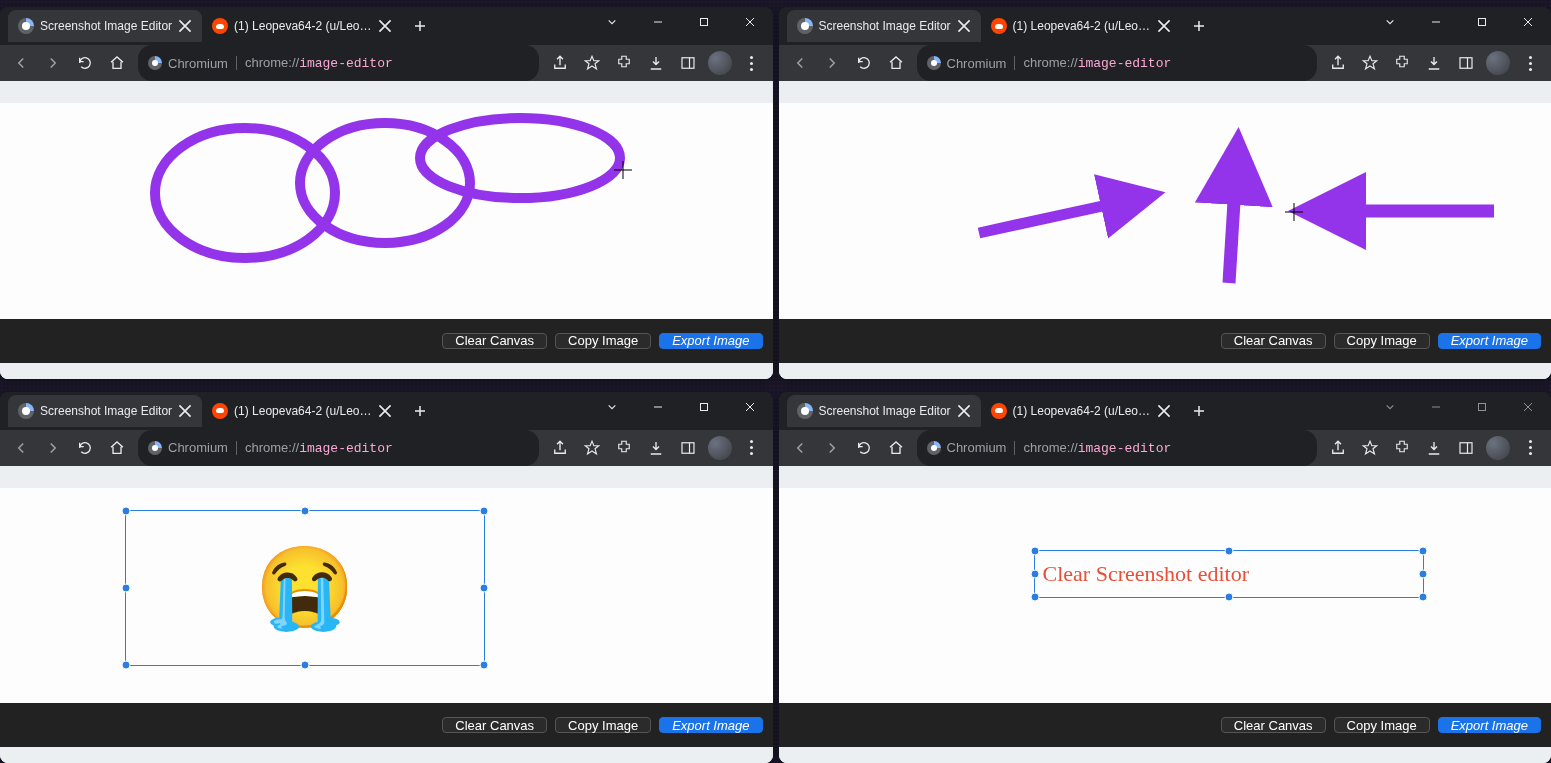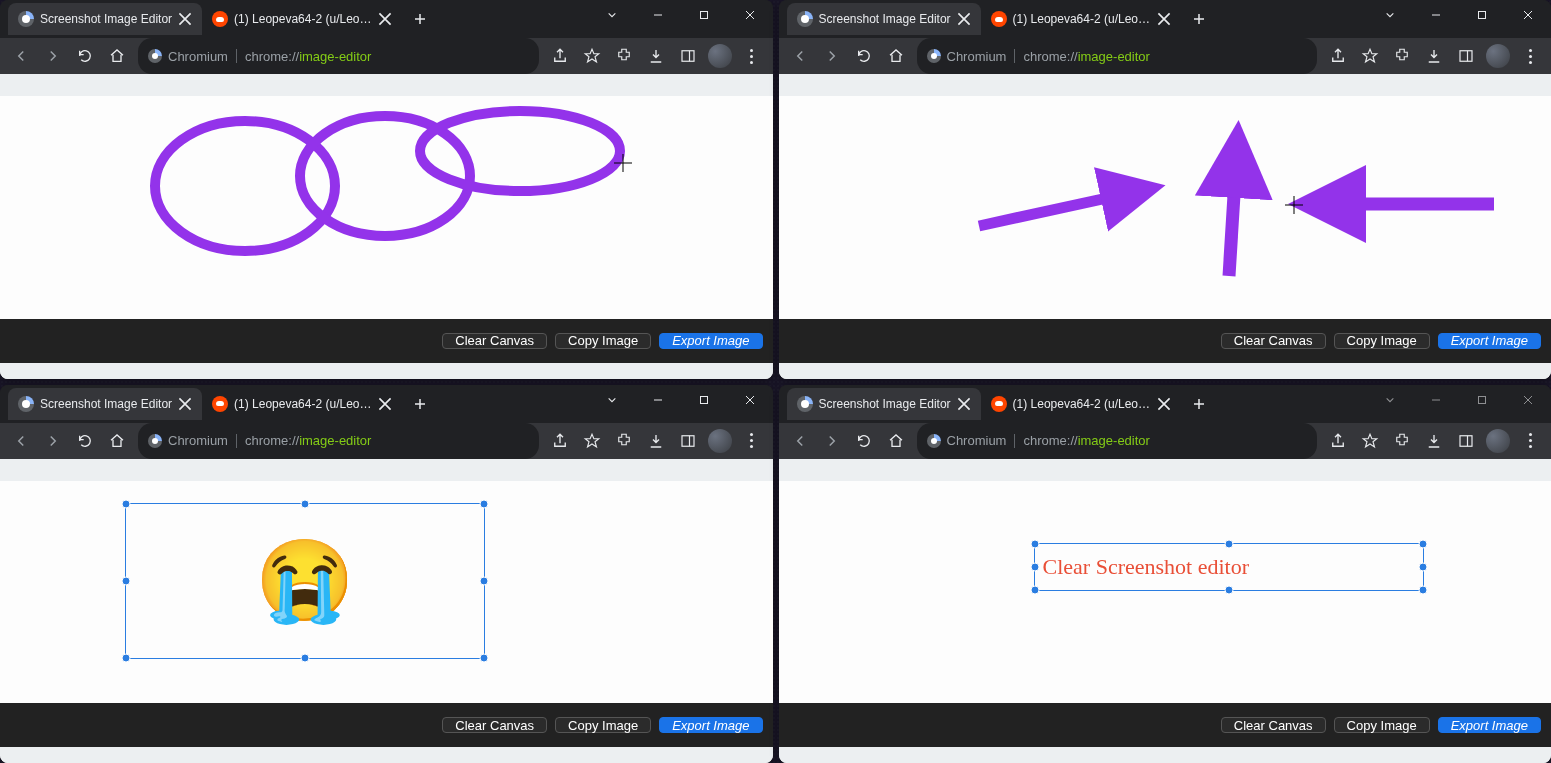--- a/index.html
+++ b/index.html
@@ -3,41 +3,41 @@
 <meta charset="utf-8">
 <style>
   * { box-sizing: border-box; margin: 0; padding: 0; }
   html, body { width: 1551px; height: 763px; font-family: "Segoe UI", Arial, sans-serif; overflow: hidden; }
   body {
     background: #1a1628;
     background-image: radial-gradient(rgba(255,255,255,0.02) 1px, transparent 1px);
     background-size: 4px 4px;
   }
   .grid { display: grid; grid-template-columns: 1fr 1fr; grid-template-rows: 1fr 1fr; width: 100%; height: 100%; gap: 6px; padding: 0; }
-  .win { display: flex; flex-direction: column; background: #202124; border-radius: 8px; overflow: hidden; box-shadow: 0 2px 8px rgba(0,0,0,0.4); }
+  .win { display: flex; flex-direction: column; background: #202124; border-radius: 8px; overflow: hidden; box-shadow: 0 2px 8px rgba(0,0,0,0.4); margin-top: 7px; }
   .titlebar { height: 38px; background: #202124; display: flex; align-items: flex-end; }
   .tabs { display: flex; align-items: center; gap: 0; padding-left: 8px; flex: 1; height: 100%; }
   .tab { display: flex; align-items: center; gap: 6px; height: 32px; padding: 0 10px; border-radius: 8px 8px 0 0; font-size: 12px; color: #e8eaed; max-width: 200px; cursor: pointer; }
   .tab.active { background: #35363a; }
   .tab.inactive { background: transparent; }
   .tab .favicon { width: 16px; height: 16px; flex-shrink: 0; }
   .tab .title { white-space: nowrap; overflow: hidden; text-overflow: ellipsis; flex: 1; }
   .tab .close { width: 14px; height: 14px; flex-shrink: 0; display: flex; align-items: center; justify-content: center; }
   .newtab { width: 28px; height: 28px; display: flex; align-items: center; justify-content: center; color: #e8eaed; cursor: pointer; margin-left: 4px; }
   .wincontrols { display: flex; height: 30px; align-self: flex-start; }
   .wcbtn { width: 46px; height: 30px; display: flex; align-items: center; justify-content: center; color: #e8eaed; cursor: pointer; }
   .wcbtn svg { width: 10px; height: 10px; }
   .addrbar { height: 36px; background: #35363a; display: flex; align-items: center; padding: 0 6px; gap: 2px; }
   .navbtn { width: 30px; height: 30px; display: flex; align-items: center; justify-content: center; color: #9aa0a6; cursor: pointer; border-radius: 50%; }
   .navbtn.enabled { color: #e8eaed; }
   .omnibox { flex: 1; height: 36px; background: #202124; border-radius: 14px; display: flex; align-items: center; padding: 0 10px; gap: 8px; color: #e8eaed; font-size: 13px; margin: 0 4px; }
   .omnibox .secure { color: #9aa0a6; font-size: 13px; display:flex; align-items:center; gap:6px;}
   .omnibox .sep { width:1px; height:14px; background:#5f6368; }
   .omnibox .url { color: #9aa0a6; }
-  .omnibox .url .path { color: #84cc16; }
+  .omnibox .url .path { color: #f9a8d4; font-family: Liberation Mono, monospace; }
   .iconbtn { width: 30px; height: 30px; display: flex; align-items: center; justify-content: center; color: #e8eaed; cursor: pointer; }
   .iconbtn svg { width: 18px; height: 18px; }
   .avatar { width: 24px; height: 24px; border-radius: 50%; background: radial-gradient(circle at 30% 30%, #6b7280, #3a3d42); }
   .menu3 { display:flex; flex-direction:column; gap:3px; align-items:center; justify-content:center;}
   .menu3 span{ width:3px; height:3px; background:#e8eaed; border-radius:50%; }
 
   .page { flex: 1; background: #fff; display: flex; flex-direction: column; }
   .topgrey { height: 22px; background: #eceff1; }
   .canvas { flex: 1; background: #fdfdfd; position: relative; overflow: hidden; }
   .toolbar { height: 44px; background: #222; display: flex; align-items: center; justify-content: flex-end; gap: 8px; padding: 0 10px; }

